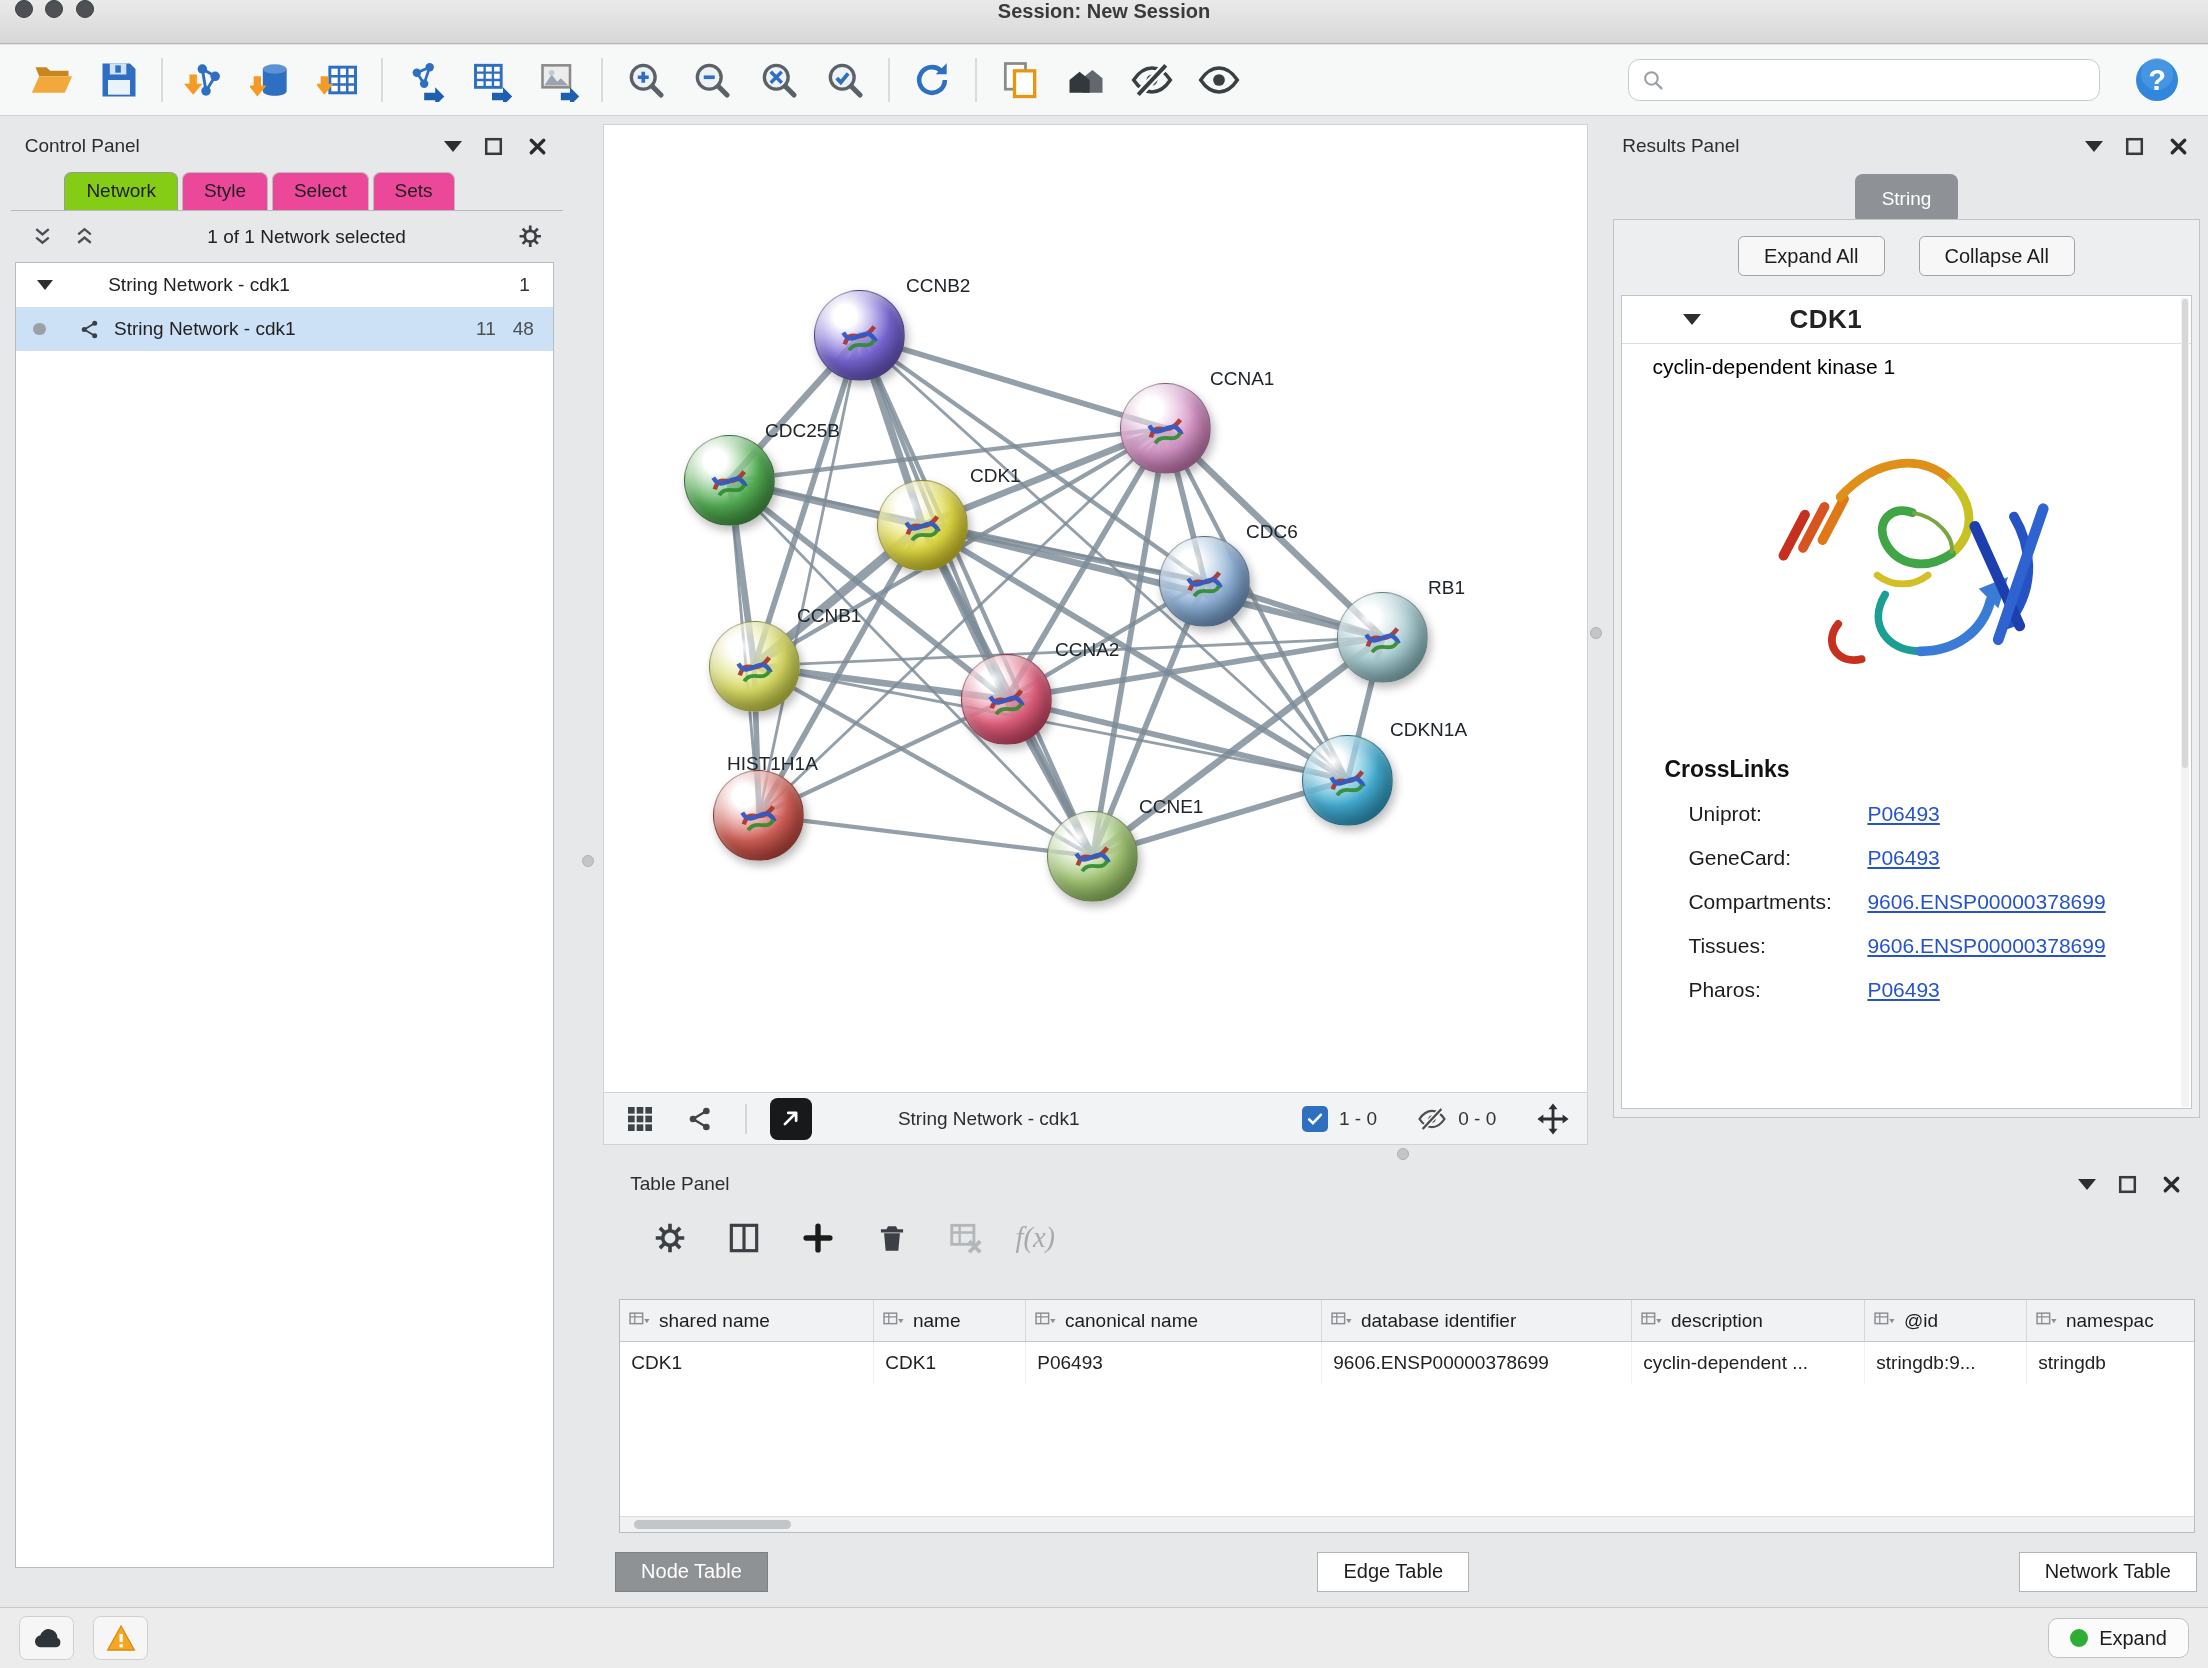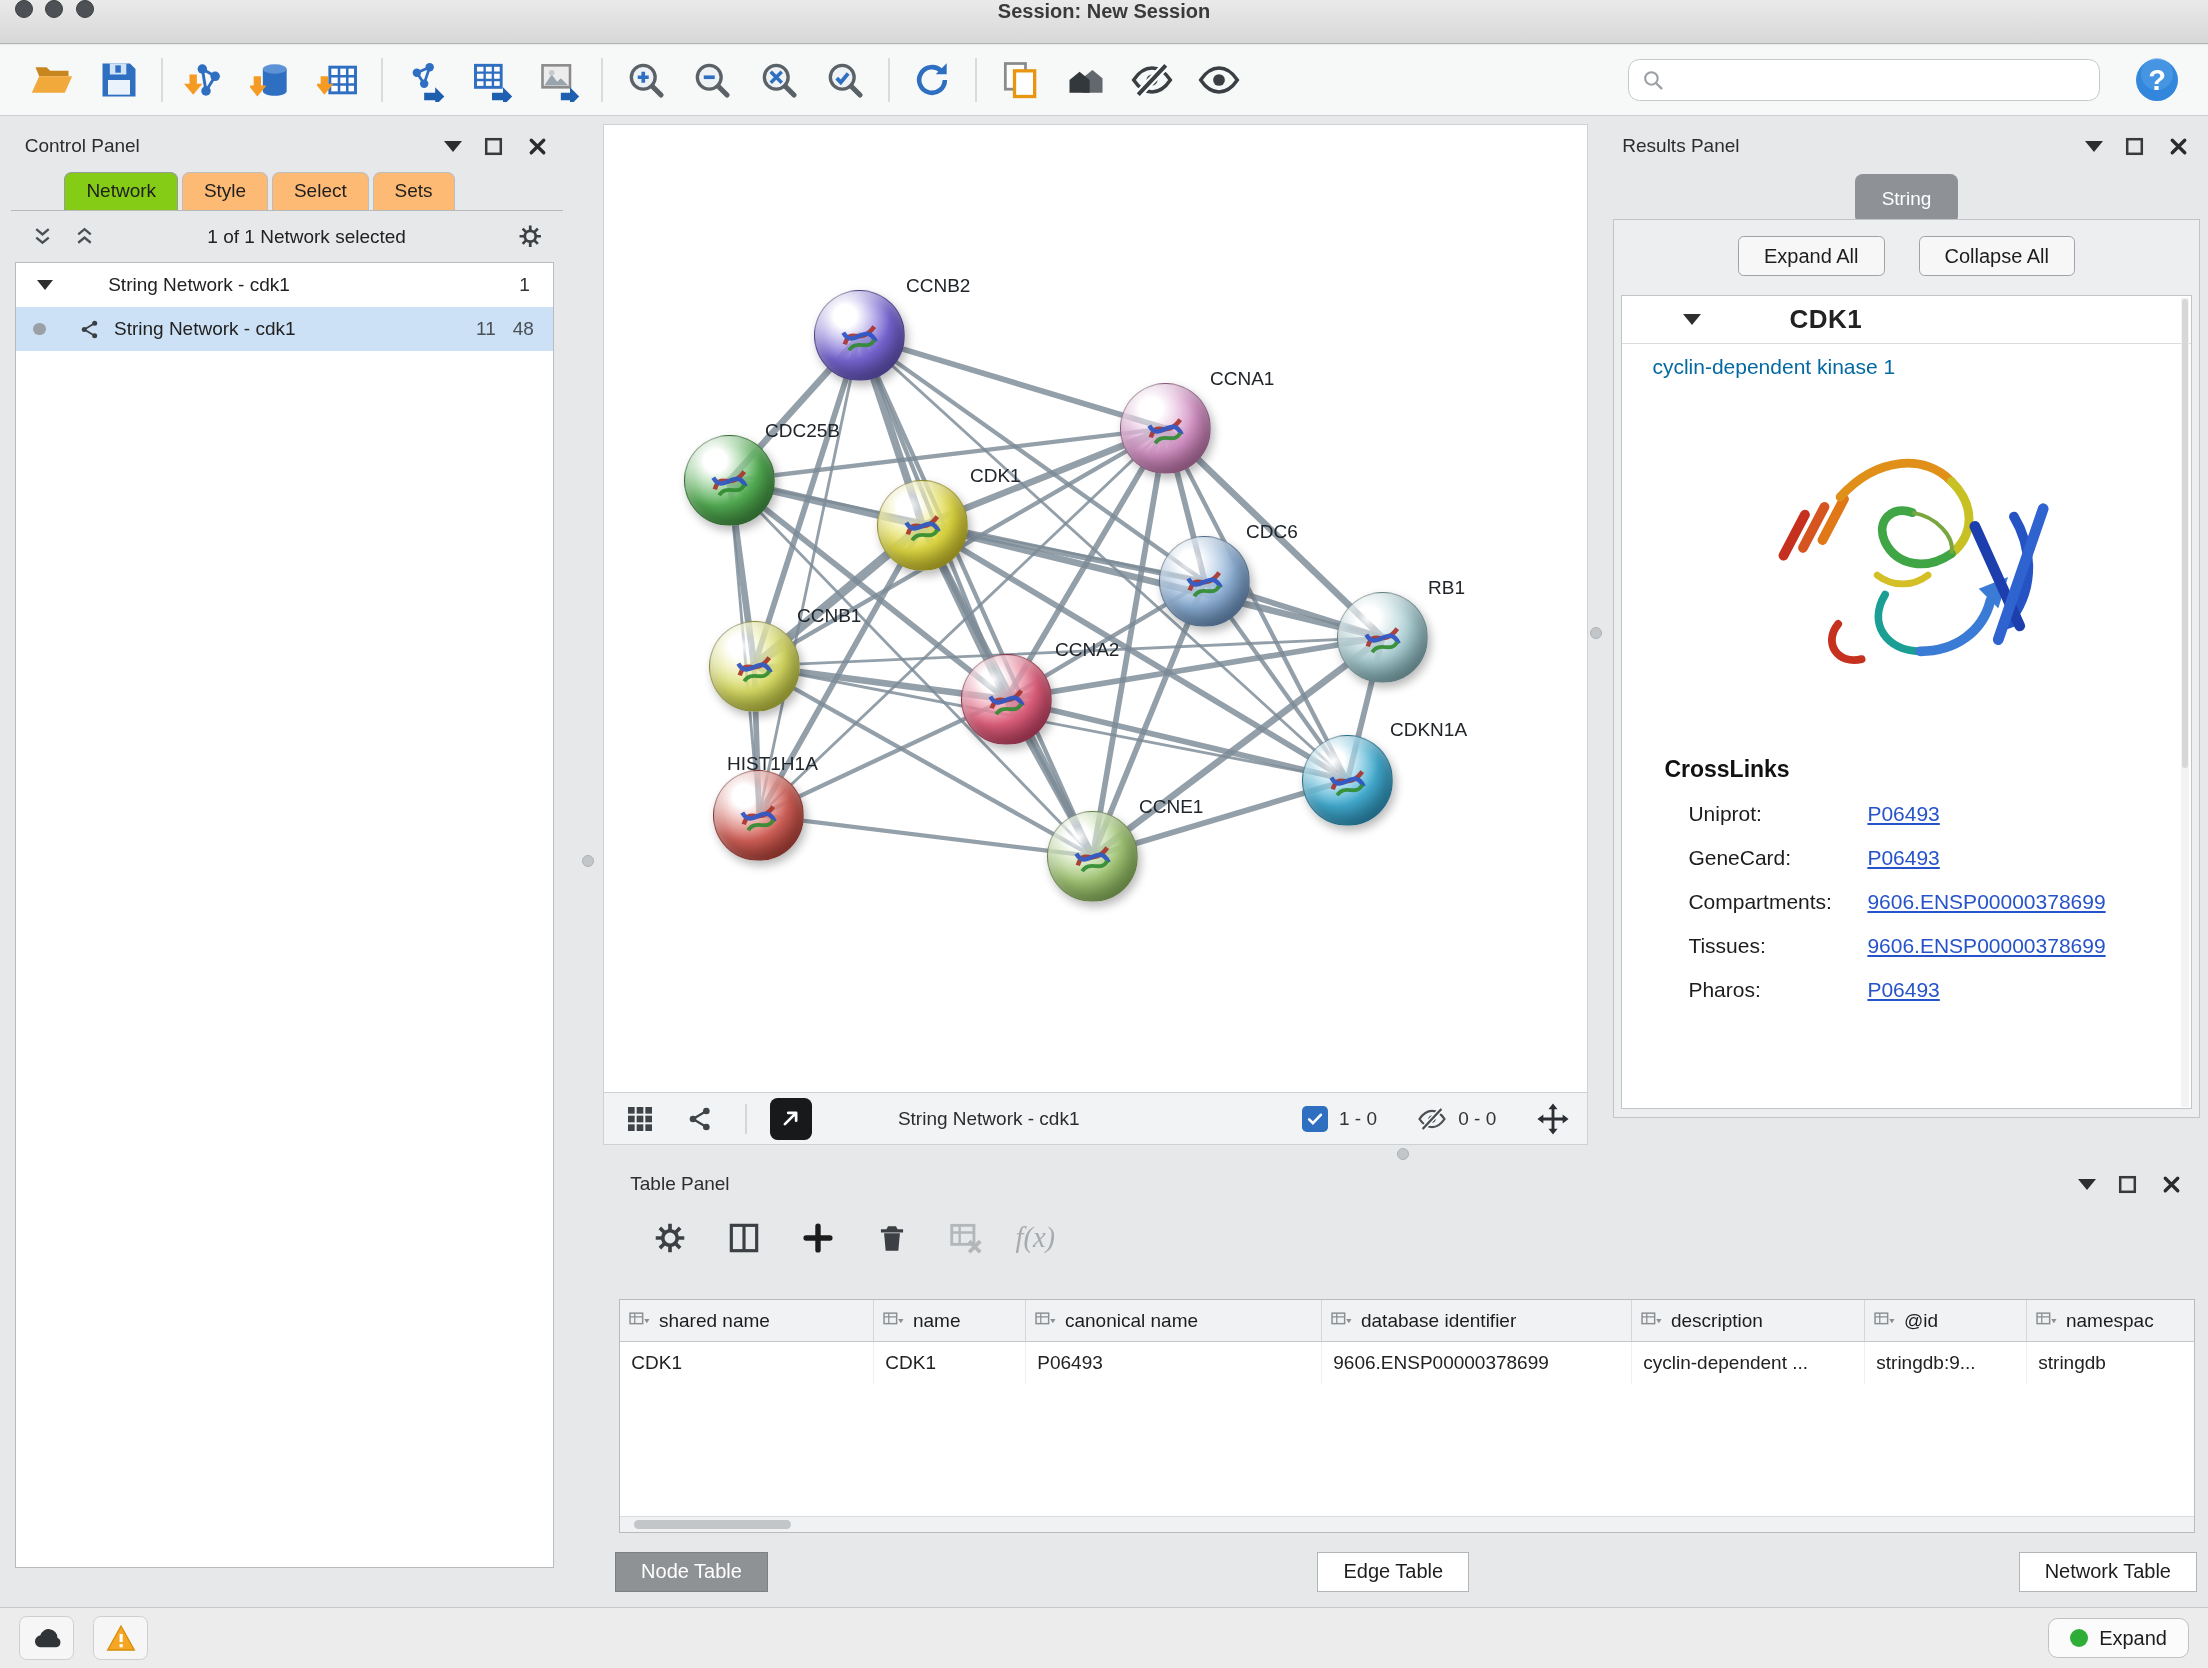--- a/index.html
+++ b/index.html
@@ -25,21 +25,21 @@
 
 
 .panel-header{height:44px;display:flex;align-items:center;font-size:19px;color:#2d2d2d;padding:0 13.3px;}
 .ph-icons{margin-left:auto;display:flex;align-items:center;gap:19px;}
 .phsvg{width:25px;height:25px;}
 .tri-down{width:0;height:0;border-left:9.5px solid transparent;border-right:9.5px solid transparent;border-top:11.4px solid #2e2e2e;display:inline-block;}
 
 
 .control-panel{position:absolute;left:11.4px;top:124px;width:552px;height:1463px;}
 .cp-tabs{display:flex;margin-left:53px;height:42px;align-items:flex-end;}
-.cp-tab{padding:7.6px 21px;font-size:19px;background:#fdba74;border:1.9px solid #bdbdbd;border-bottom:none;border-radius:7.6px 7.6px 0 0;margin-right:3.8px;color:#1f1f1f;}
+.cp-tab{padding:7.6px 21px;font-size:19px;background:#ec4899;border:1.9px solid #bdbdbd;border-bottom:none;border-radius:7.6px 7.6px 0 0;margin-right:3.8px;color:#1f1f1f;}
 .cp-tab.cp-selected{background:#84cc16;border-color:#9a9a9a;}
 .cp-content{position:absolute;left:0;right:0;top:86px;bottom:0;border-top:1.9px solid #b9b9b9;}
 .cp-subrow{display:flex;align-items:center;height:51px;padding:0 19px;gap:17px;}
 .cp-status{flex:1;text-align:center;font-size:19px;color:#222;}
 .cp-tree{position:absolute;left:3.8px;right:9.5px;top:51px;bottom:19px;background:#fff;border:1.9px solid #b9bcbe;}
 .tree-row{display:flex;align-items:center;height:44px;font-size:19px;}
 .tree-row.selected{background:#cde1f6;}
 .tree-tri{width:0;height:0;border-left:8.6px solid transparent;border-right:8.6px solid transparent;border-top:10.5px solid #2e2e2e;margin-left:21px;}
 .tree-label{margin-left:55px;}
 .tree-row.selected .tree-label{margin-left:11.4px;}
@@ -71,21 +71,21 @@
 
 .results-panel{position:absolute;left:1609px;top:124px;width:595px;height:994px;}
 .rp-tabwrap{display:flex;justify-content:center;margin-top:5.7px;}
 .rp-tab{background:#8e9297;color:#fff;font-size:19px;padding:14px 27px;border-radius:7.6px;}
 .rp-box{position:absolute;left:3.8px;right:3.8px;top:95px;bottom:0;border:1.9px solid #c2c5c7;background:#edeef0;}
 .rp-buttons{display:flex;justify-content:center;gap:34px;padding:16px 0;}
 .rp-btn{font-size:20px;padding:7.6px 25px;background:#f7f7f7;border:1.9px solid #9fa3a6;border-radius:5.7px;color:#1d1d1d;}
 .rp-inner{position:absolute;left:7.6px;right:7.6px;top:75px;bottom:7.6px;background:#fff;border:1.9px solid #c2c5c7;overflow:hidden;}
 .rp-prot-header{height:48px;display:flex;align-items:center;border-bottom:1px solid #dcdcdc;padding-left:61px;}
 .rp-prot-name{font-size:26px;font-weight:bold;margin-left:88px;letter-spacing:0.5px;}
-.rp-desc{font-size:21px;margin:11.4px 0 0 30px;color:#0369a1;}
+.rp-desc{font-size:21px;margin:11.4px 0 0 30px;color:#000000;}
 .rp-protein{display:flex;justify-content:center;margin-top:15px;}
 .crosslinks-h{font-size:23px;font-weight:bold;margin:28.5px 0 9.5px 42px;color:#111;}
 .cl-row{display:flex;align-items:center;height:44px;font-size:21px;}
 .cl-label{margin-left:66px;width:179px;color:#1c1c1c;}
 .cl-value{color:#2653c9;text-decoration:underline;cursor:pointer;}
 .rp-scroll{position:absolute;right:1.9px;top:1.9px;bottom:1.9px;width:7.6px;background:#f3f3f3;}
 .rp-scroll-thumb{width:5.7px;height:58%;background:#d7d7d7;border-radius:2.9px;margin:1px auto;}
 
 
 .table-panel{position:absolute;left:617px;top:1162px;width:1580px;height:445px;}

